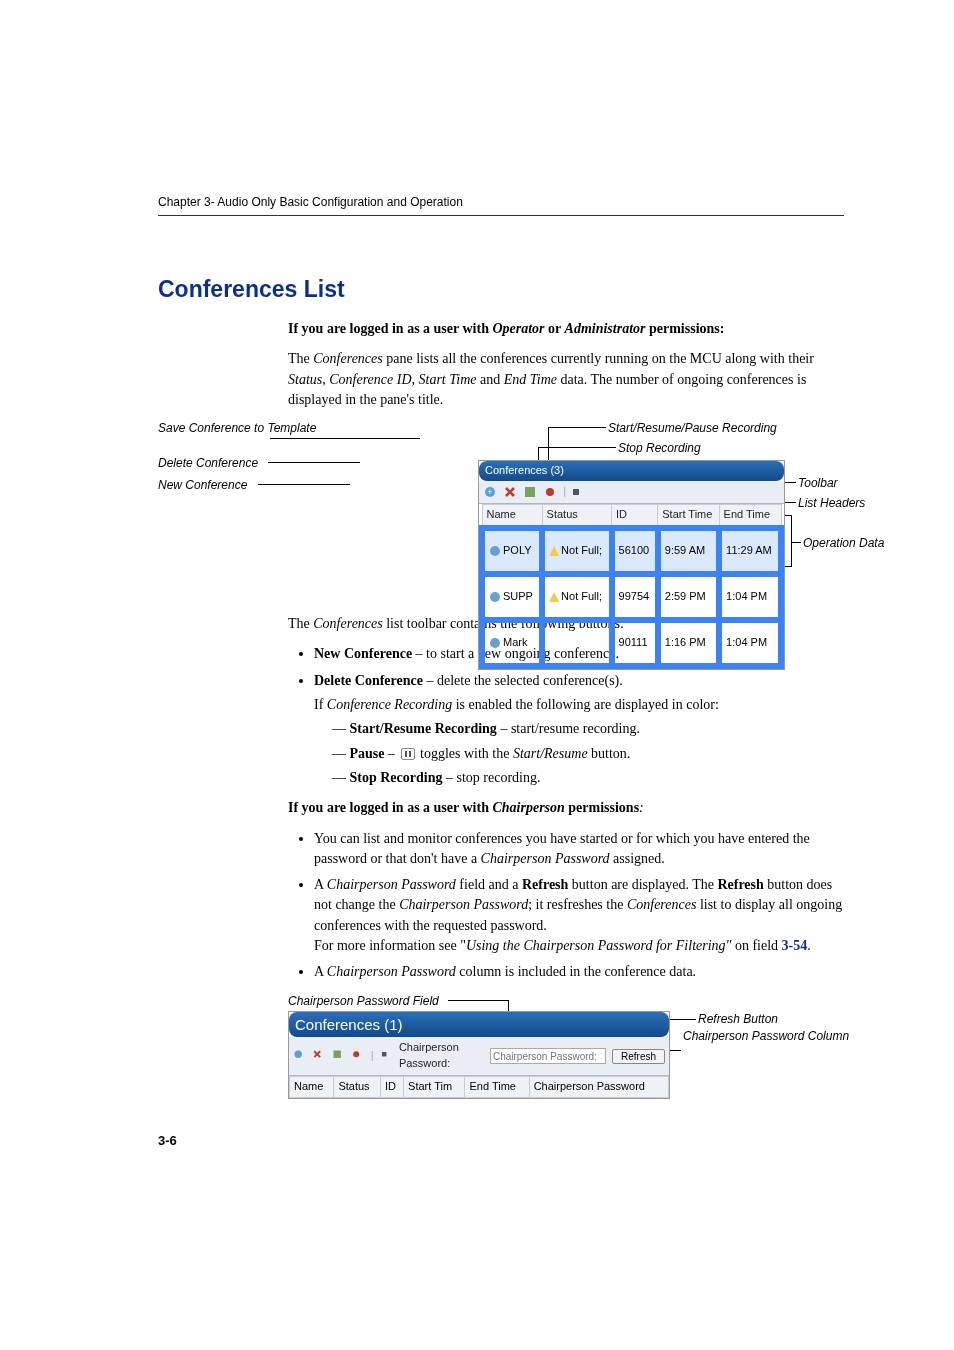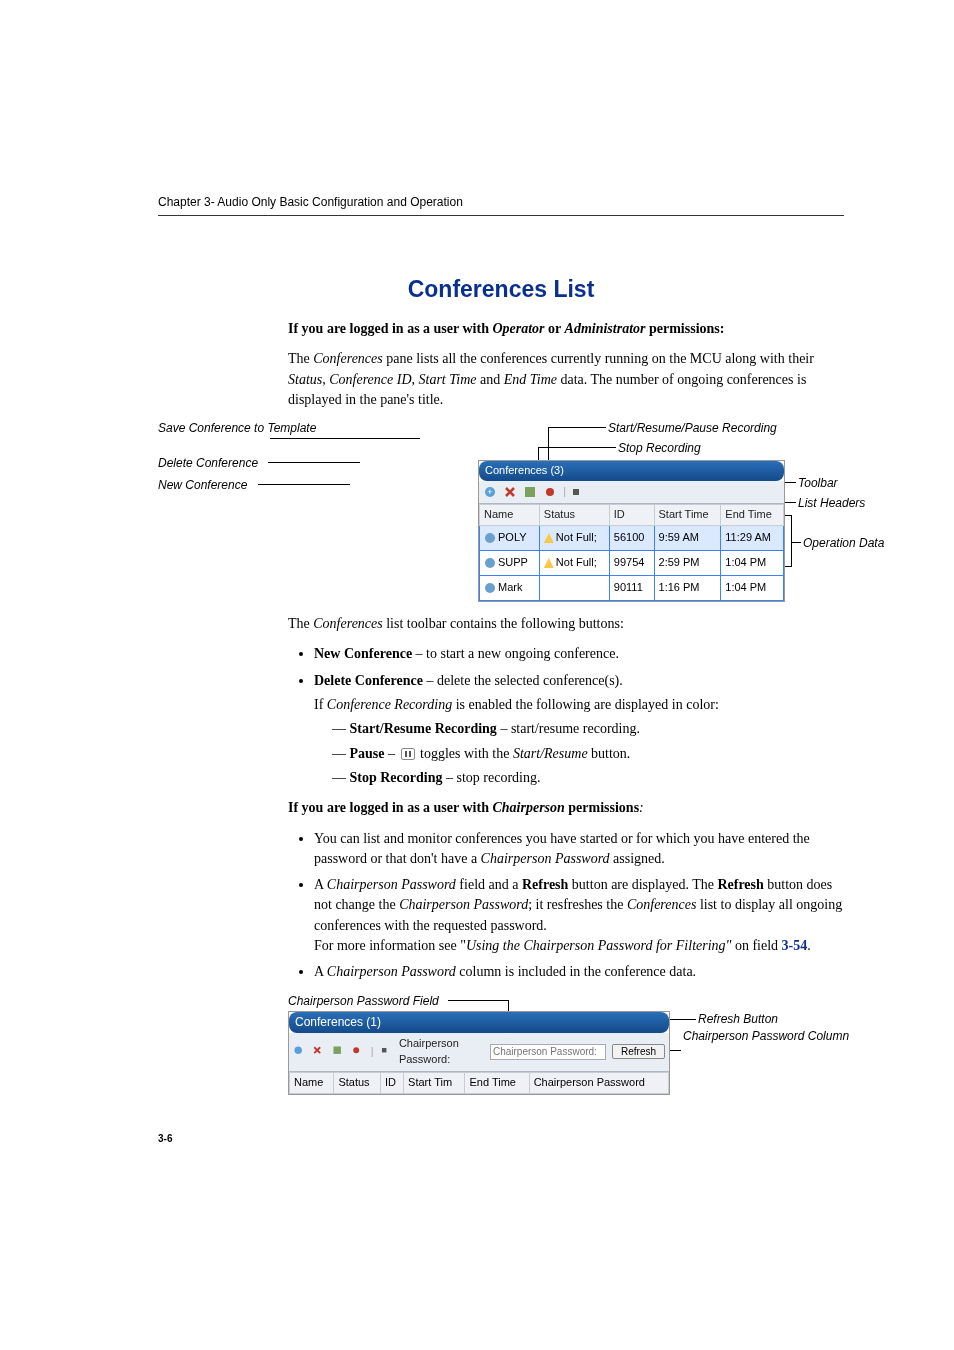--- a/index.html
+++ b/index.html
@@ -21,21 +21,20 @@
     border-bottom: 1.5px solid #333;
     padding-bottom: 6px;
     margin-bottom: 60px;
   }
   h2.section-title {
     font-family: Arial, Helvetica, sans-serif;
     color: #0a2f8f;
     font-weight: bold;
     font-size: 23px;
     margin: 0 0 16px 0;
-    text-align: center;
   }
   .body-block {
     margin-left: 130px;
     font-size: 14px;
     line-height: 1.45;
   }
   .body-block p {
     margin: 0 0 10px 0;
   }
   em, .ital { }
@@ -102,22 +101,22 @@
   }
   .panel th {
     background: #eef1f6;
     border: 1px solid #c8ccd5;
     font-weight: normal;
     padding: 2px 4px;
     text-align: left;
     color: #222;
   }
   .panel td {
-    border: 1px solid #3b82f6;
-    padding: 4px 4px;
+    border: 6px solid #3b82f6;
+    padding: 12px 4px;
   }
   .row-sel { background: #dbe9ff; }
   .conf-icon {
     display:inline-block;width:12px;height:12px;vertical-align:middle;margin-right:2px;
   }
   .warn-tri {
     display:inline-block;width:10px;height:10px;background:#f7c948;vertical-align:middle;margin-right:2px;
     clip-path: polygon(50% 0, 100% 100%, 0 100%);
     border:0;
   }
@@ -159,21 +158,21 @@
   }
   .panel2 {
     position: absolute;
     left: 0;
     top: 18px;
     width: 380px;
     font-family: Tahoma, Arial, sans-serif;
     font-size: 11px;
     border: 1px solid #999;
   }
-  .panel2 .panel-title { font-size: 12px; }
+  .panel2 .panel-title { font-size: 15px; }
   .panel2 .tb-row {
     background: #e9eef5;
     padding: 3px 4px;
     border-bottom: 1px solid #b0b8c5;
     display:flex;align-items:center;gap:6px;
   }
   .panel2 .field-label {
     font-size:11px;color:#222;
   }
   .panel2 input.cpw {
@@ -183,21 +182,21 @@
     font-size:10px;padding:1px 8px;border:1px solid #888;background:#f2f2f2;border-radius:2px;margin-left:auto;
   }
   .panel2 table {border-collapse:collapse;width:100%;font-size:11px;}
   .panel2 th {background:#eef1f6;border:1px solid #c8ccd5;font-weight:normal;padding:2px 4px;text-align:left;}
 
   .link-blue { color:#0a2f8f; font-weight:bold; }
 
   .page-num {
     font-family: Arial, Helvetica, sans-serif;
     font-weight: bold;
-    font-size: 10px;
+    font-size: 13px;
     margin-top: 60px;
   }
 
   
   .bracket {
     position:absolute;border:1px solid #000;border-left:none;width:6px;
   }
 </style>
 </head>
 <body>

